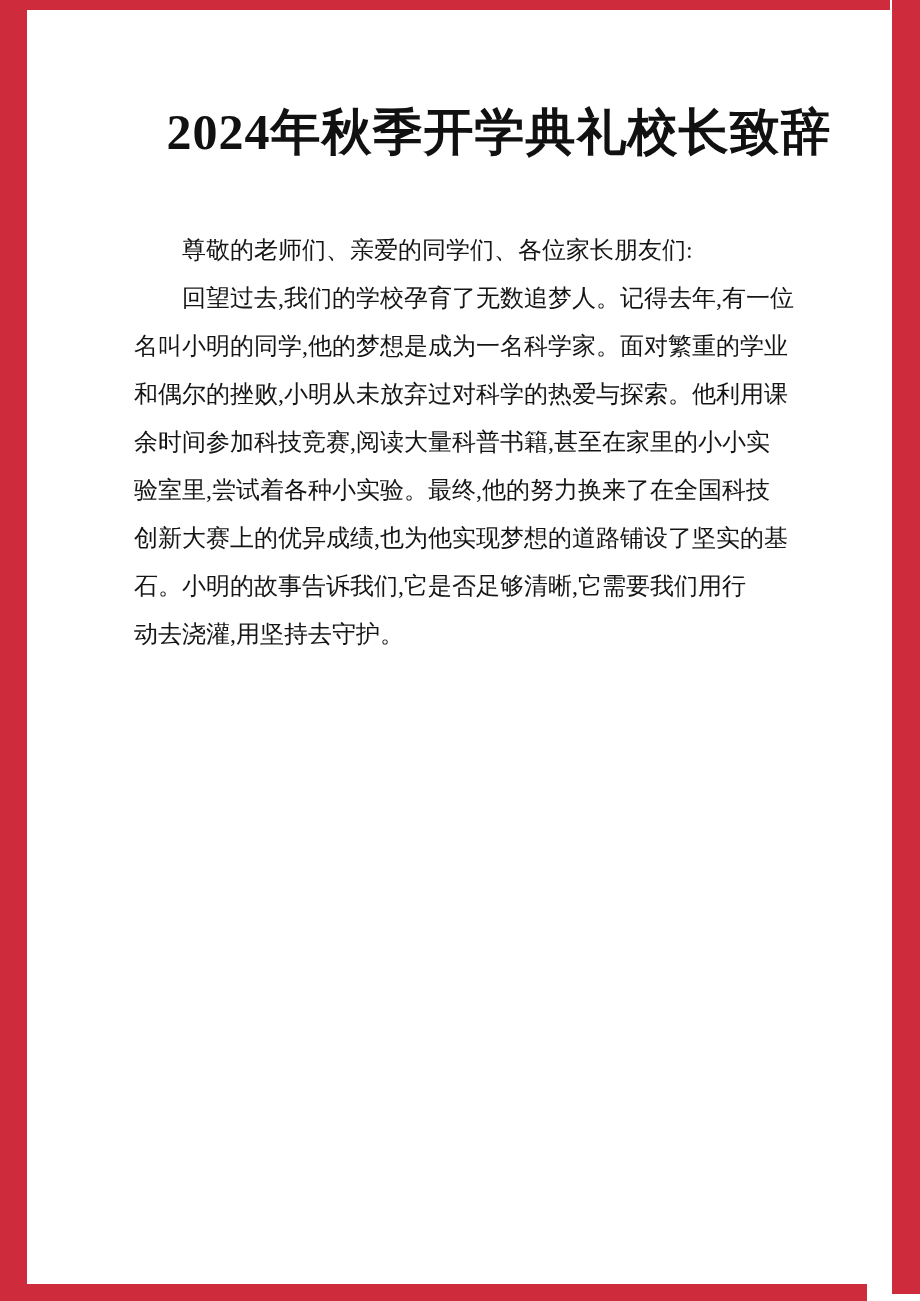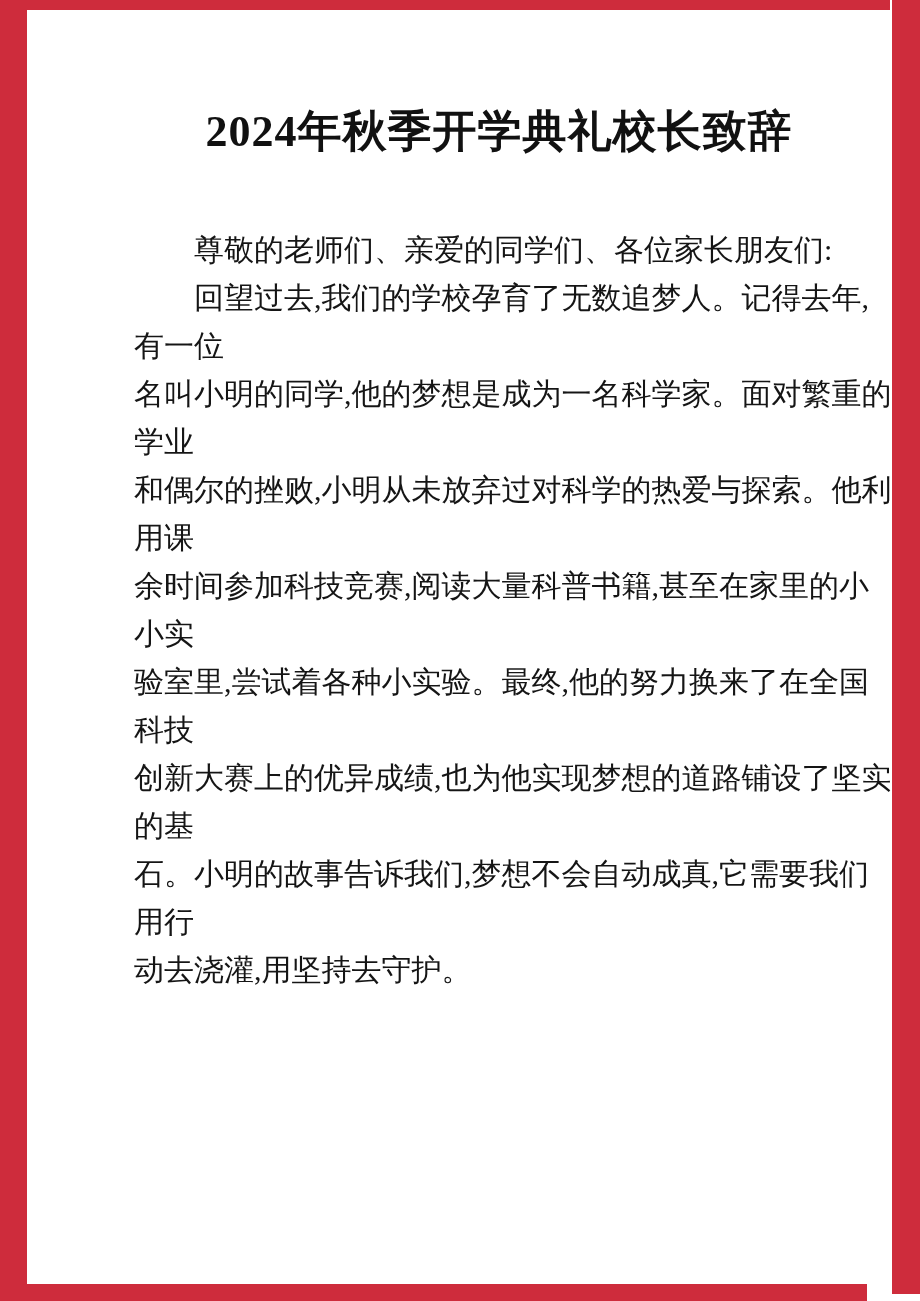--- a/index.html
+++ b/index.html
@@ -26,30 +26,30 @@
   .border-top    { left: 27px; top: 0; width: 863px; height: 10px; }
   .border-bottom { left: 27px; bottom: 0; width: 840px; height: 17px; }
 
   .content {
     position: absolute;
     left: 134px;
     top: 106px;
     width: 760px;
   }
   .doc-title {
-    font-size: 44px;
+    font-size: 50px;
     font-weight: bold;
     line-height: 52px;
     text-align: center;
     letter-spacing: 1px;
     margin: 0 30px 68px 0;
     color: #111111;
   }
   .paragraph {
-    font-size: 30px;
+    font-size: 24px;
     line-height: 48px;
     margin: 0;
     text-indent: 2em;
     white-space: pre-line;
     color: #151515;
   }
 </style>
 </head>
 <body>
 
@@ -61,16 +61,16 @@
 
   <div class="content">
     <h1 class="doc-title">2024年秋季开学典礼校长致辞</h1>
     <p class="paragraph">尊敬的老师们、亲爱的同学们、各位家长朋友们:</p>
     <p class="paragraph">回望过去,我们的学校孕育了无数追梦人。记得去年,有一位
 名叫小明的同学,他的梦想是成为一名科学家。面对繁重的学业
 和偶尔的挫败,小明从未放弃过对科学的热爱与探索。他利用课
 余时间参加科技竞赛,阅读大量科普书籍,甚至在家里的小小实
 验室里,尝试着各种小实验。最终,他的努力换来了在全国科技
 创新大赛上的优异成绩,也为他实现梦想的道路铺设了坚实的基
-石。小明的故事告诉我们,梦想不会自动成真,它需要我们用行
+石。小明的故事告诉我们,它是否足够清晰,它需要我们用行
 动去浇灌,用坚持去守护。</p>
   </div>
 </div>
 
 </body></html>

